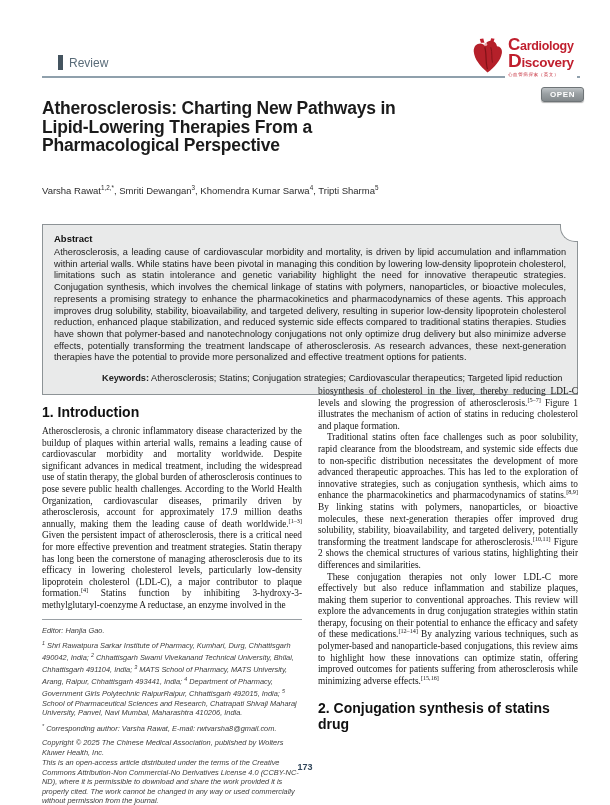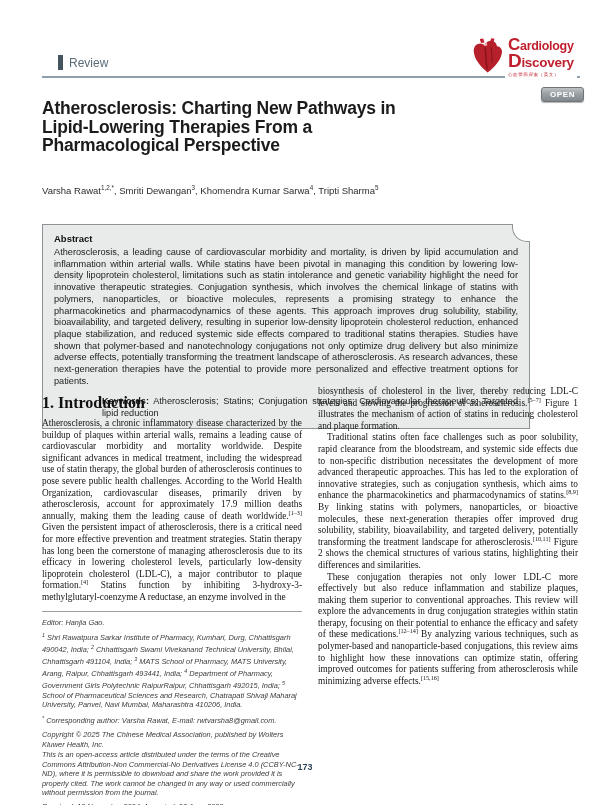--- a/index.html
+++ b/index.html
@@ -28,34 +28,34 @@
       display:flex;align-items:center;justify-content:center;letter-spacing:0.6px;
       box-shadow:0 1px 1px rgba(0,0,0,0.3);cursor:pointer;}
 
   
   .title{position:absolute;left:42px;top:99px;width:505px;font-size:17.5px;font-weight:bold;
          line-height:18.6px;color:#1b1b1b;letter-spacing:-0.2px;}
   .authors{position:absolute;left:42px;top:184px;font-size:9.5px;color:#2d2d2d;}
   .authors sup{font-size:6.3px;}
 
   
-  .abstract-box{position:absolute;left:42px;top:224px;width:488px;box-sizing:border-box;
+  .abstract-box{position:absolute;left:42px;top:224px;width:536px;box-sizing:border-box;
       background:#e9eaea;border:1px solid #8d9396;padding:8px 11px 9px 11px;}
   .abstract-box::before{content:"";position:absolute;top:-1px;right:-1px;width:17px;height:17px;
       background:#ffffff;border-left:1px solid #8d9396;border-bottom:1px solid #8d9396;
       border-bottom-left-radius:15px;}
   .abstract-title{font-size:9.5px;font-weight:bold;margin-bottom:3px;color:#111;}
   .abstract-body{font-size:9.2px;line-height:11.7px;text-align:justify;color:#222;}
   .abstract-keywords{margin-top:9px;font-size:9.2px;line-height:11.5px;color:#222;text-align:justify;padding-left:48px;}
   .kw-label{font-weight:bold;}
 
   
   .columns{position:absolute;left:42px;top:386px;width:536px;display:flex;gap:16px;}
   .col{width:260px;}
-  .sec-heading{font-size:16px;font-weight:bold;margin:8px 0 6px 0;color:#101010;font-family:Liberation Serif, serif;}
+  .sec-heading{font-size:14px;font-weight:bold;margin:18px 0 6px 0;color:#101010;}
   .sec-heading2{margin-top:13px;}
   .serif{font-family:"Liberation Serif",serif;font-size:9.3px;line-height:11.6px;
          text-align:justify;color:#141414;}
   .serif sup{font-size:6.2px;line-height:0;}
   .indent{text-indent:9px;}
 
   
   .footnote-block{margin-top:7px;border-top:1px solid #9aa0a5;padding-top:6px;
       font-size:7.4px;line-height:9.4px;color:#3c3c3c;font-style:italic;}
   .fn{margin-bottom:4.5px;}
@@ -120,18 +120,19 @@
         <div>Received: 13 November 2024; Accepted: 03 June 2025</div>
         <div class="fn">First online publication: 15 July 2025</div>
 
       </div>
     </div>
 
     <div class="col">
       <div class="serif">biosynthesis of cholesterol in the liver, thereby reducing LDL-C levels and slowing the progression of atherosclerosis.<sup>[5–7]</sup> Figure 1 illustrates the mechanism of action of statins in reducing cholesterol and plaque formation.</div>
       <div class="serif indent">Traditional statins often face challenges such as poor solubility, rapid clearance from the bloodstream, and systemic side effects due to non-specific distribution necessitates the development of more advanced therapeutic approaches. This has led to the exploration of innovative strategies, such as conjugation synthesis, which aims to enhance the pharmacokinetics and pharmacodynamics of statins.<sup>[8,9]</sup> By linking statins with polymers, nanoparticles, or bioactive molecules, these next-generation therapies offer improved drug solubility, stability, bioavailability, and targeted delivery, potentially transforming the treatment landscape for atherosclerosis.<sup>[10,11]</sup> Figure 2 shows the chemical structures of various statins, highlighting their differences and similarities.</div>
       <div class="serif indent">These conjugation therapies not only lower LDL-C more effectively but also reduce inflammation and stabilize plaques, making them superior to conventional approaches. This review will explore the advancements in drug conjugation strategies within statin therapy, focusing on their potential to enhance the efficacy and safety of these medications.<sup>[12–14]</sup> By analyzing various techniques, such as polymer-based and nanoparticle-based conjugations, this review aims to highlight how these innovations can optimize statin, offering improved outcomes for patients suffering from atherosclerosis while minimizing adverse effects.<sup>[15,16]</sup></div>
+      <div class="sec-heading sec-heading2">2. Conjugation synthesis of statins drug</div>
     </div>
   </div>
 
   <div class="page-number">173</div>
 
 </div>
 
 </body></html>

